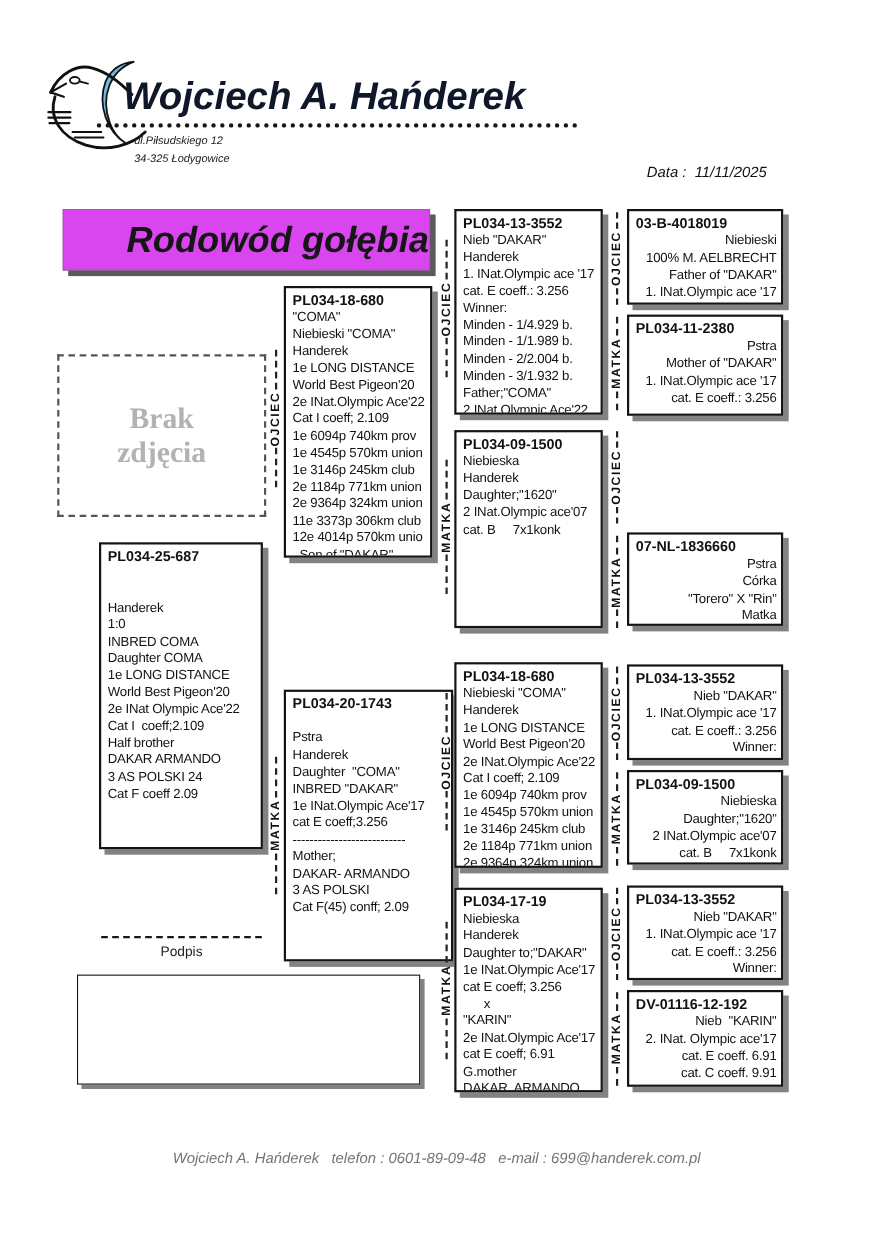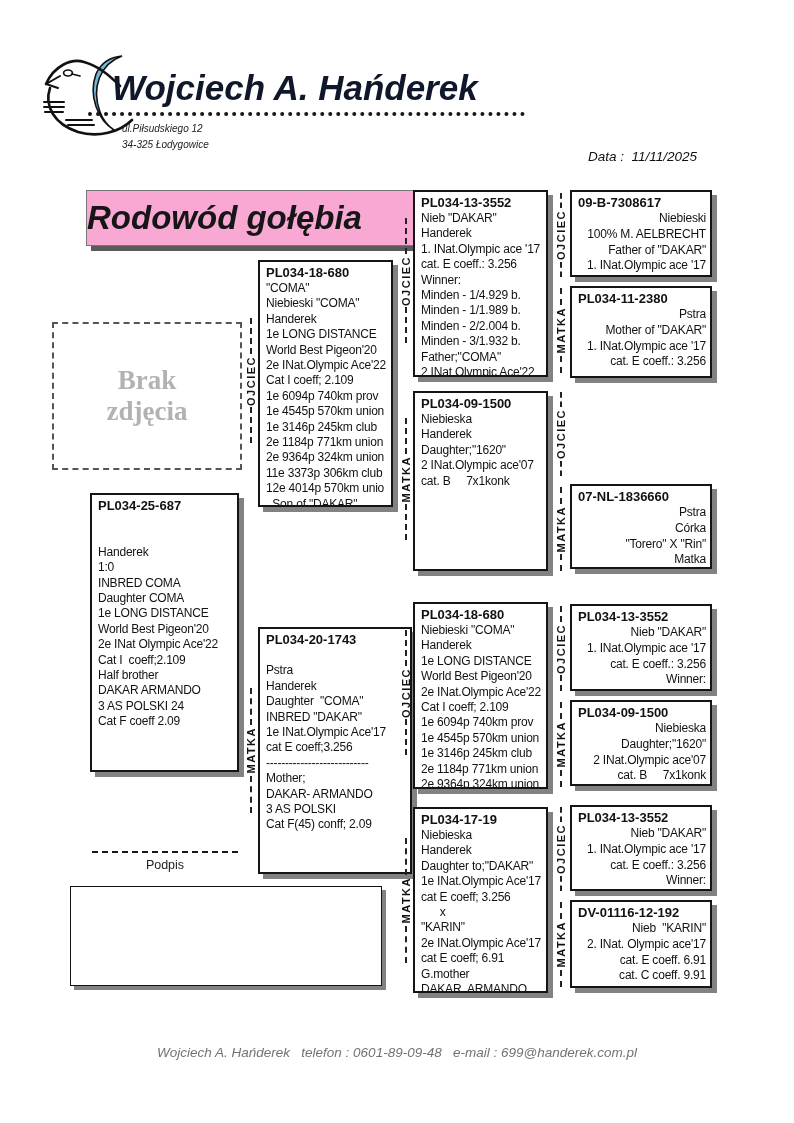--- a/index.html
+++ b/index.html
@@ -18,22 +18,22 @@
   .name-underline {
     position:absolute; left:88px; top:112px; width:437px; height:0;
     border-bottom:4px dotted #161616;
   }
   .addr { position:absolute; left:122px; font-size:10px; font-style:italic; color:#222; }
   .addr1 { top:123px; } .addr2 { top:139px; }
   .date-line { position:absolute; left:588px; top:149px; font-size:13.5px; font-style:italic; color:#111; white-space:pre; }
   
   .title-box {
     position:absolute; left:57px; top:190px; width:332px; height:54px;
-    background:#f9a8d4; border:1px solid #777; box-shadow:5px 5px 0 #5a5a5a;
-    display:flex; align-items:center; justify-content:flex-start;margin-left:29px;
+    background:#d946ef; border:1px solid #777; box-shadow:5px 5px 0 #5a5a5a;
+    display:flex; align-items:center; justify-content:flex-end;
   }
   .title-box .t { font-size:33px; font-weight:bold; font-style:italic; color:#161616; white-space:nowrap; }
   
   .photo {
     position:absolute; left:52px; top:322px; width:190px; height:148px;
     border:2px dashed #555; box-sizing:border-box;
     display:flex; align-items:center; justify-content:center;
   }
   .photo .p {
     font-family:"Liberation Serif", serif; font-weight:bold; font-size:27px;
@@ -260,21 +260,21 @@
         <div class="line">DAKAR  ARMANDO</div>
       </div>
   </div>
 
   <div class="vlabel" style="left:553px; top:193px; height:84px;">
     <span class="vdash"></span>
     <span class="vtext">OJCIEC</span>
     <span class="vdash"></span>
   </div>
   <div class="pbox g4" style="left:570px; top:190px; width:142px; height:87px;">
-    <div class="ring">09-B-7308617</div>
+    <div class="ring">03-B-4018019</div>
     <div class="lines">
         <div class="line">Niebieski</div>
         <div class="line">100% M. AELBRECHT</div>
         <div class="line">Father of "DAKAR"</div>
         <div class="line">1. INat.Olympic ace '17</div>
       </div>
   </div>
 
   <div class="vlabel" style="left:553px; top:288px; height:85px;">
     <span class="vdash"></span>

